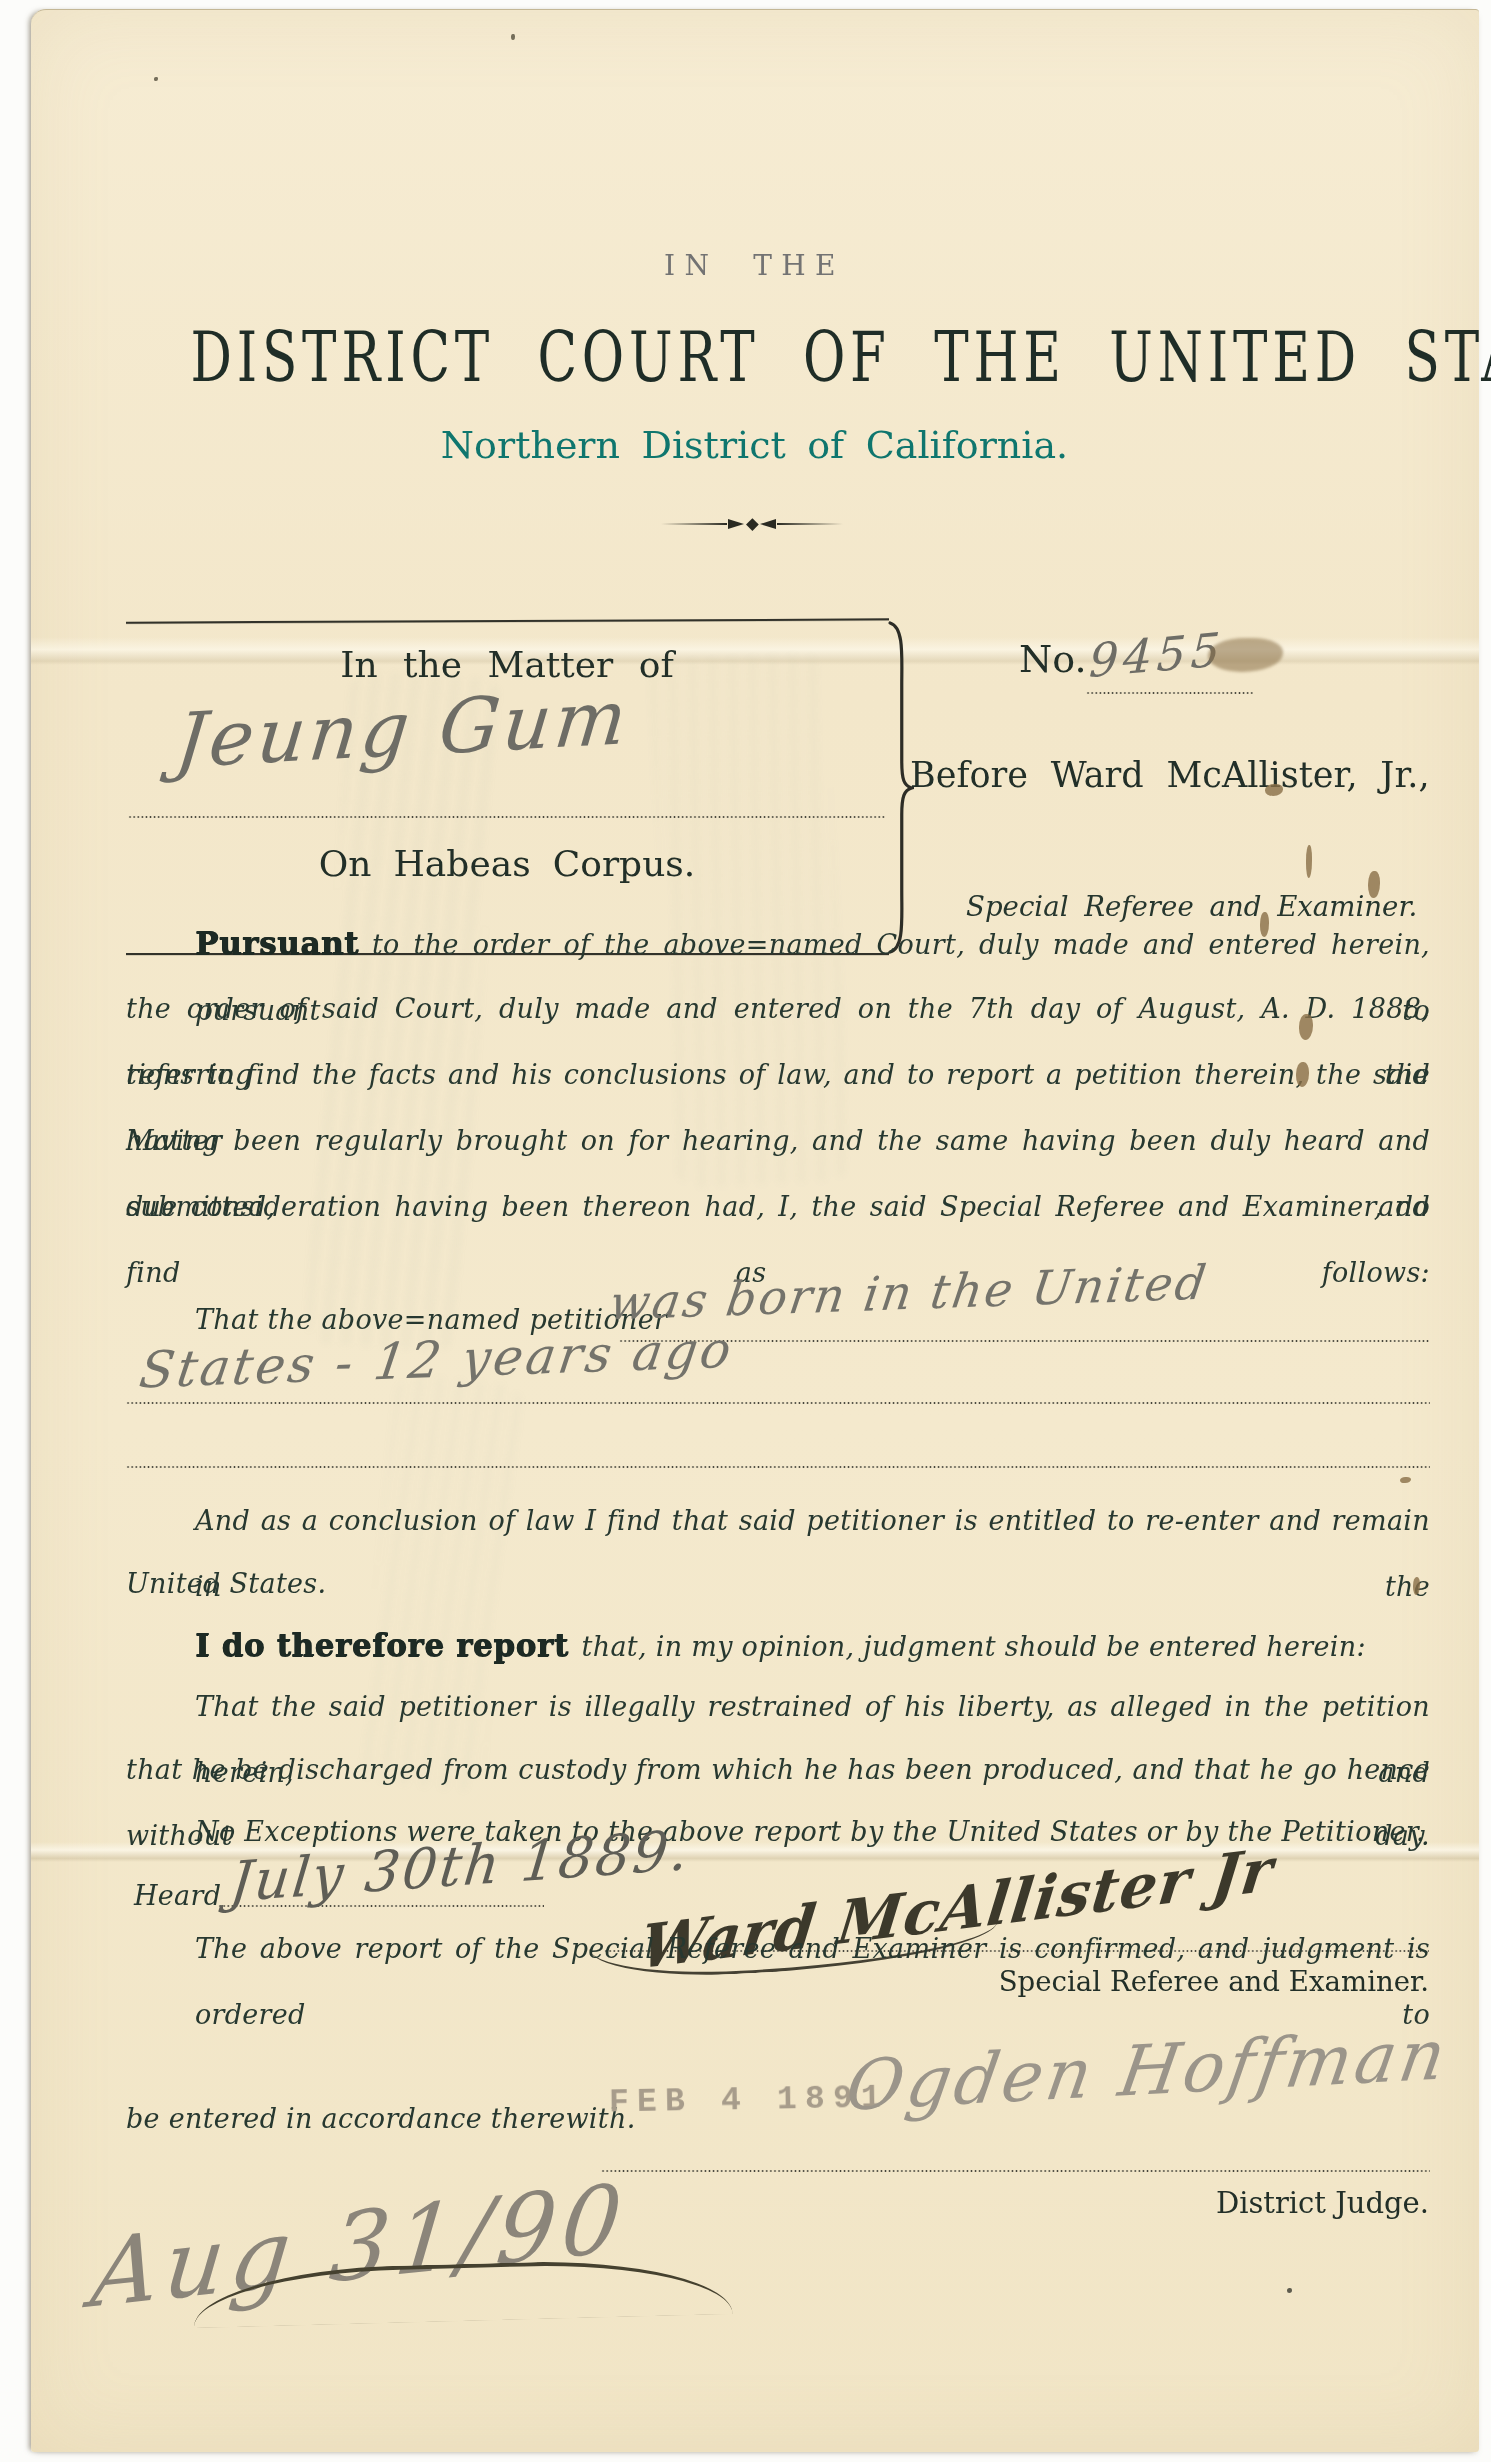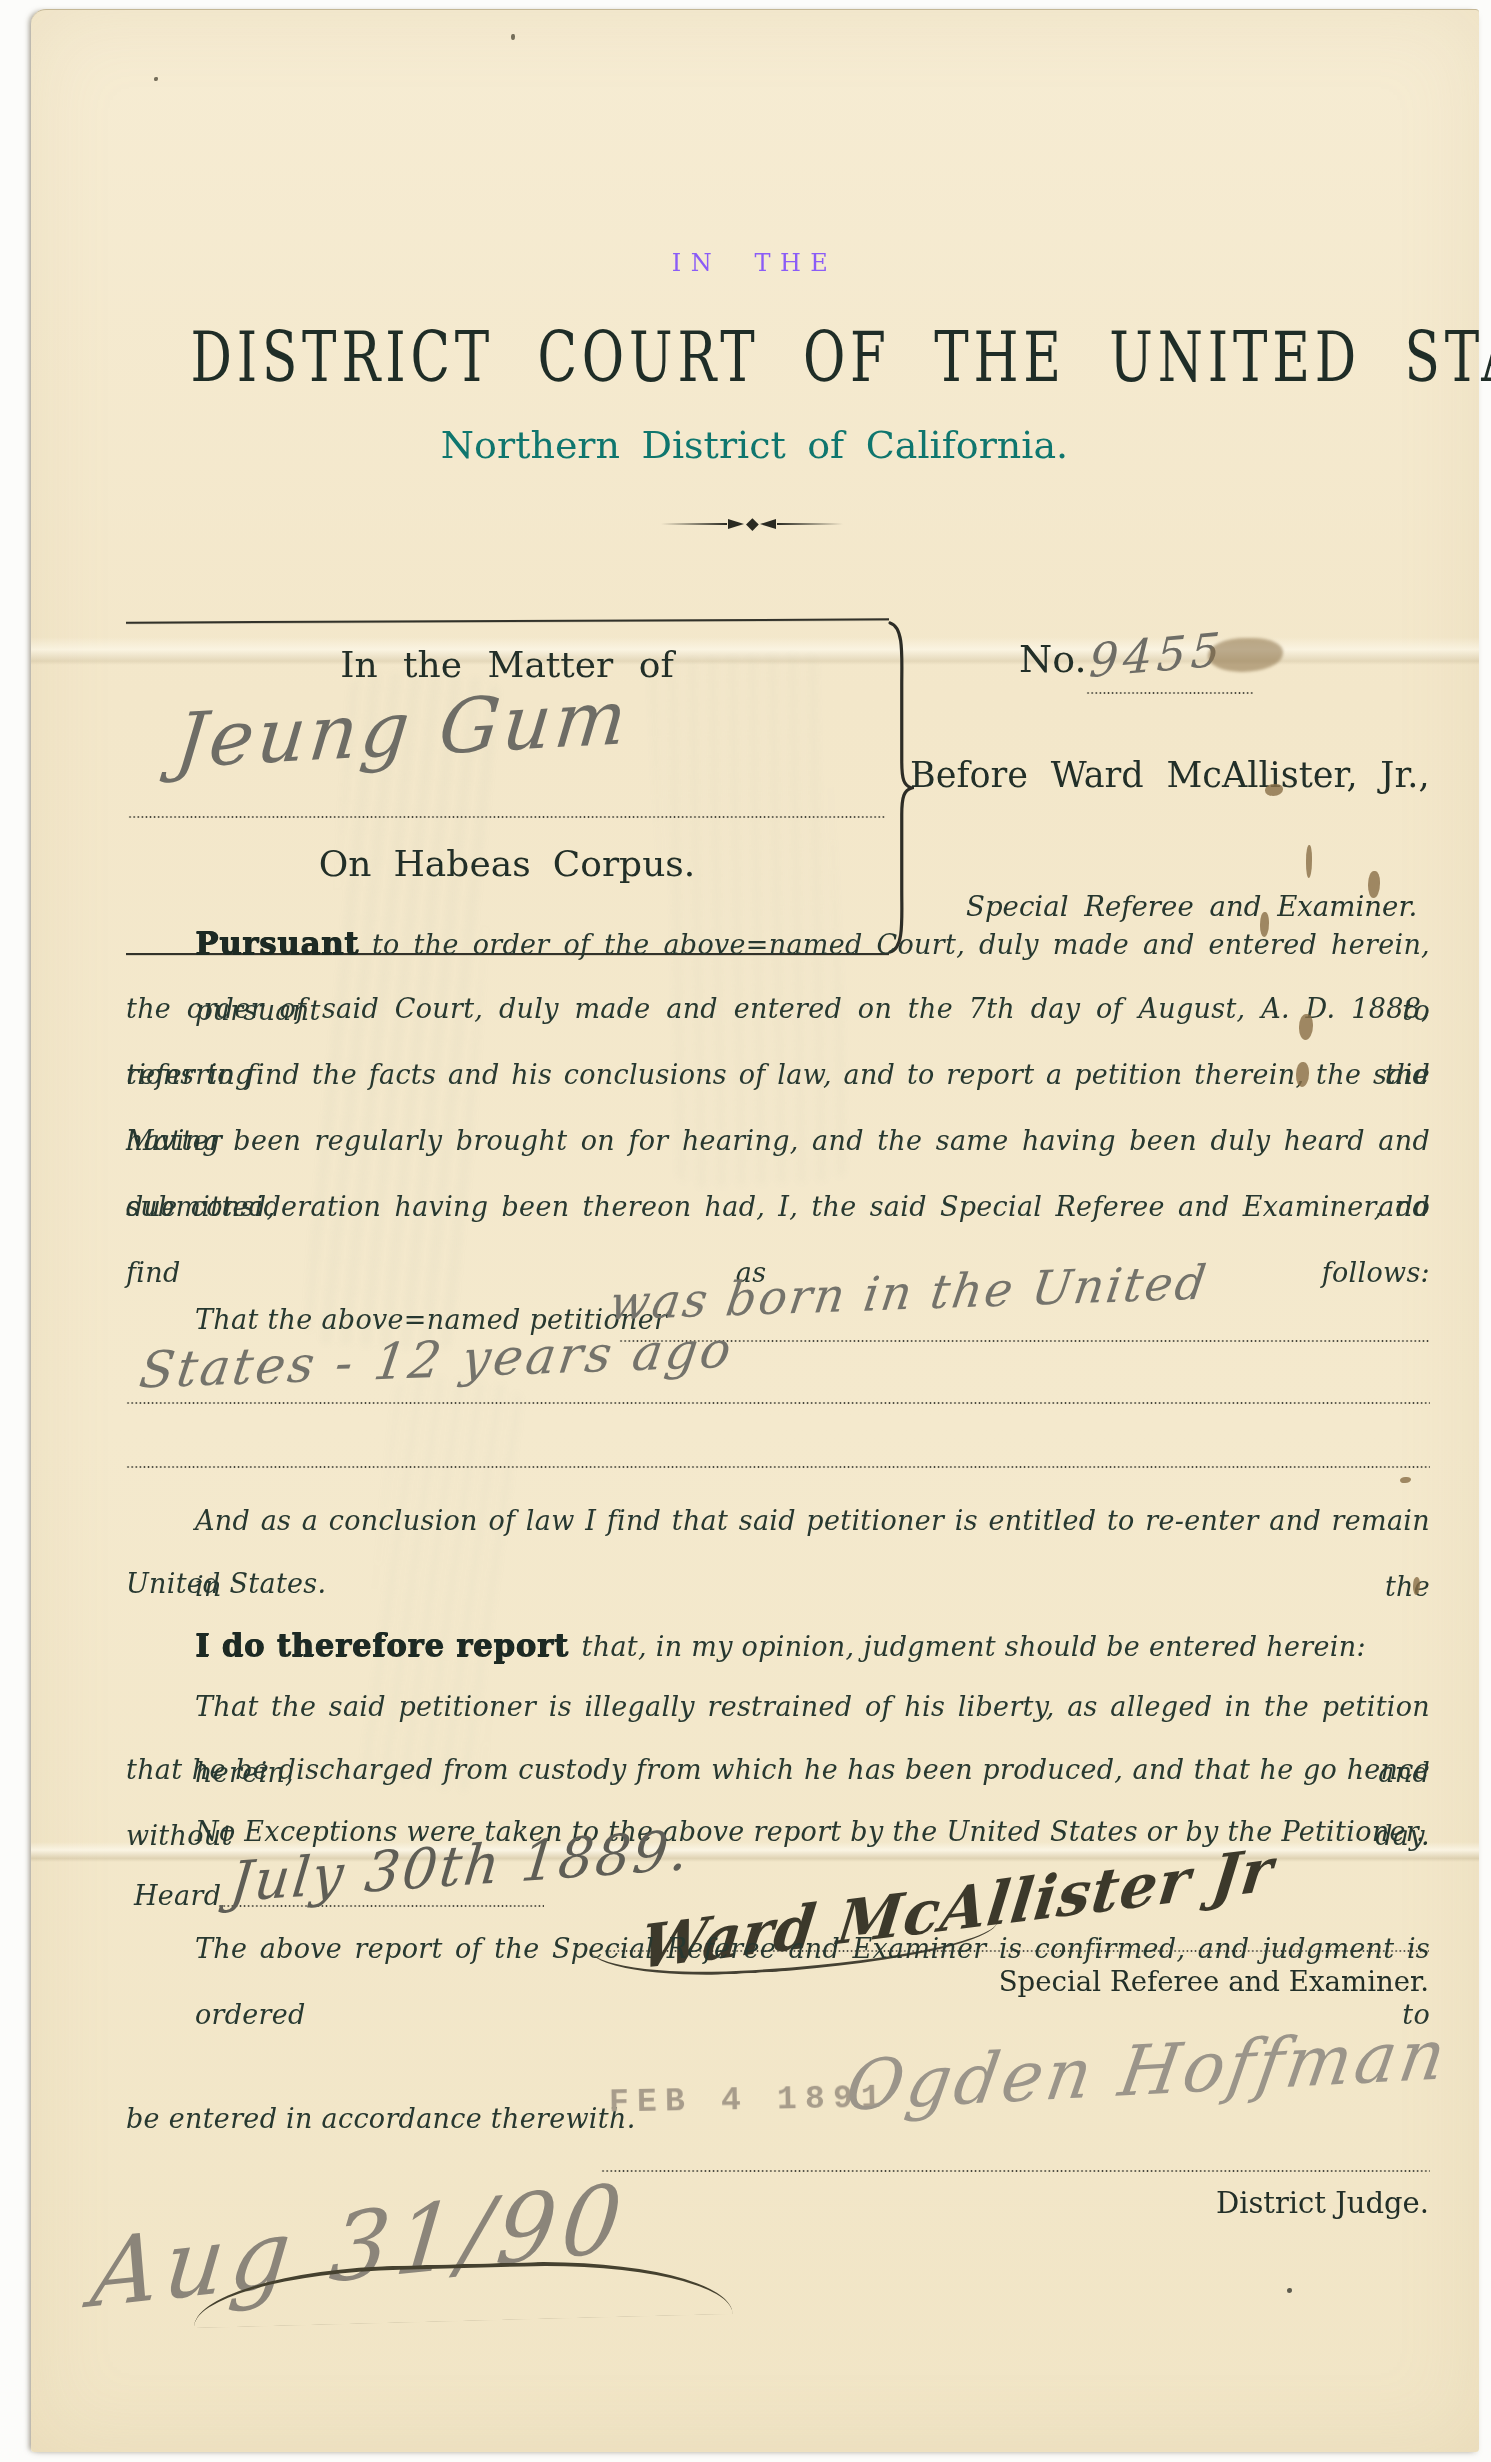--- a/index.html
+++ b/index.html
@@ -22,21 +22,21 @@
   .crease.c1{top:637px;height:28px;background:linear-gradient(180deg,rgba(255,255,255,0),rgba(255,252,240,.6) 45%,rgba(170,155,120,.20) 86%,rgba(255,255,255,0));}
   .crease.c2{top:1842px;height:20px;background:linear-gradient(180deg,rgba(255,255,255,0),rgba(255,252,242,.65) 40%,rgba(165,150,115,.25) 82%,rgba(255,255,255,0));}
   .ghost{position:absolute;filter:blur(3.5px);opacity:.5;pointer-events:none;border-radius:23.5px;
     background:repeating-linear-gradient(92deg,rgba(150,165,150,.12) 0 8.2px,rgba(0,0,0,0) 8.2px 20px);}
   .speck{position:absolute;background:#8a7048;border-radius:50% 40% 55% 45%;filter:blur(0.6px);opacity:.8;}
   .dot-line{position:absolute;height:2.3px;
     background-image:radial-gradient(circle,#45443a 0.8px,rgba(0,0,0,0) 1.1px);
     background-size:4.1px 2.3px;background-repeat:repeat-x;background-position:left center;}
   .rule{position:absolute;height:1.8px;background:#32322a;box-shadow:0 0.6px 0 rgba(50,50,42,.25);}
   .center-line{position:absolute;left:30.5px;width:1448px;text-align:center;}
-  .smallcaps-head{font-size:24px;letter-spacing:9.4px;word-spacing:16.4px;color:#8b5cf6;}
+  .smallcaps-head{font-size:28px;letter-spacing:9.4px;word-spacing:16.4px;color:#737373;}
   .court-title{font-size:63px;color:#1f2d27;white-space:nowrap;}
   .court-title .squeeze{display:inline-block;transform:scale(.82,1.1);transform-origin:center;letter-spacing:5.9px;word-spacing:27px;}
   .district-head{font-size:38px;word-spacing:9.4px;color:#0f766e;}
   .orn{position:absolute;display:flex;align-items:center;}
   .orn .ln{height:1.8px;background:linear-gradient(90deg,rgba(42,42,34,0),#2a2a22);width:66px;}
   .orn .ln.r{background:linear-gradient(90deg,#2a2a22,rgba(42,42,34,0));}
   .orn .tri-r{width:0;height:0;border-left:16.4px solid #2a2a22;border-top:5.9px solid transparent;border-bottom:5.9px solid transparent;margin:0 3.5px 0 1.2px;}
   .orn .tri-l{width:0;height:0;border-right:16.4px solid #2a2a22;border-top:5.9px solid transparent;border-bottom:5.9px solid transparent;margin:0 1.2px 0 3.5px;}
   .orn .dia{width:8.8px;height:8.8px;background:#2a2a22;transform:rotate(45deg);}
   .cap-label{position:absolute;font-size:36px;color:#222f28;text-align:center;}

